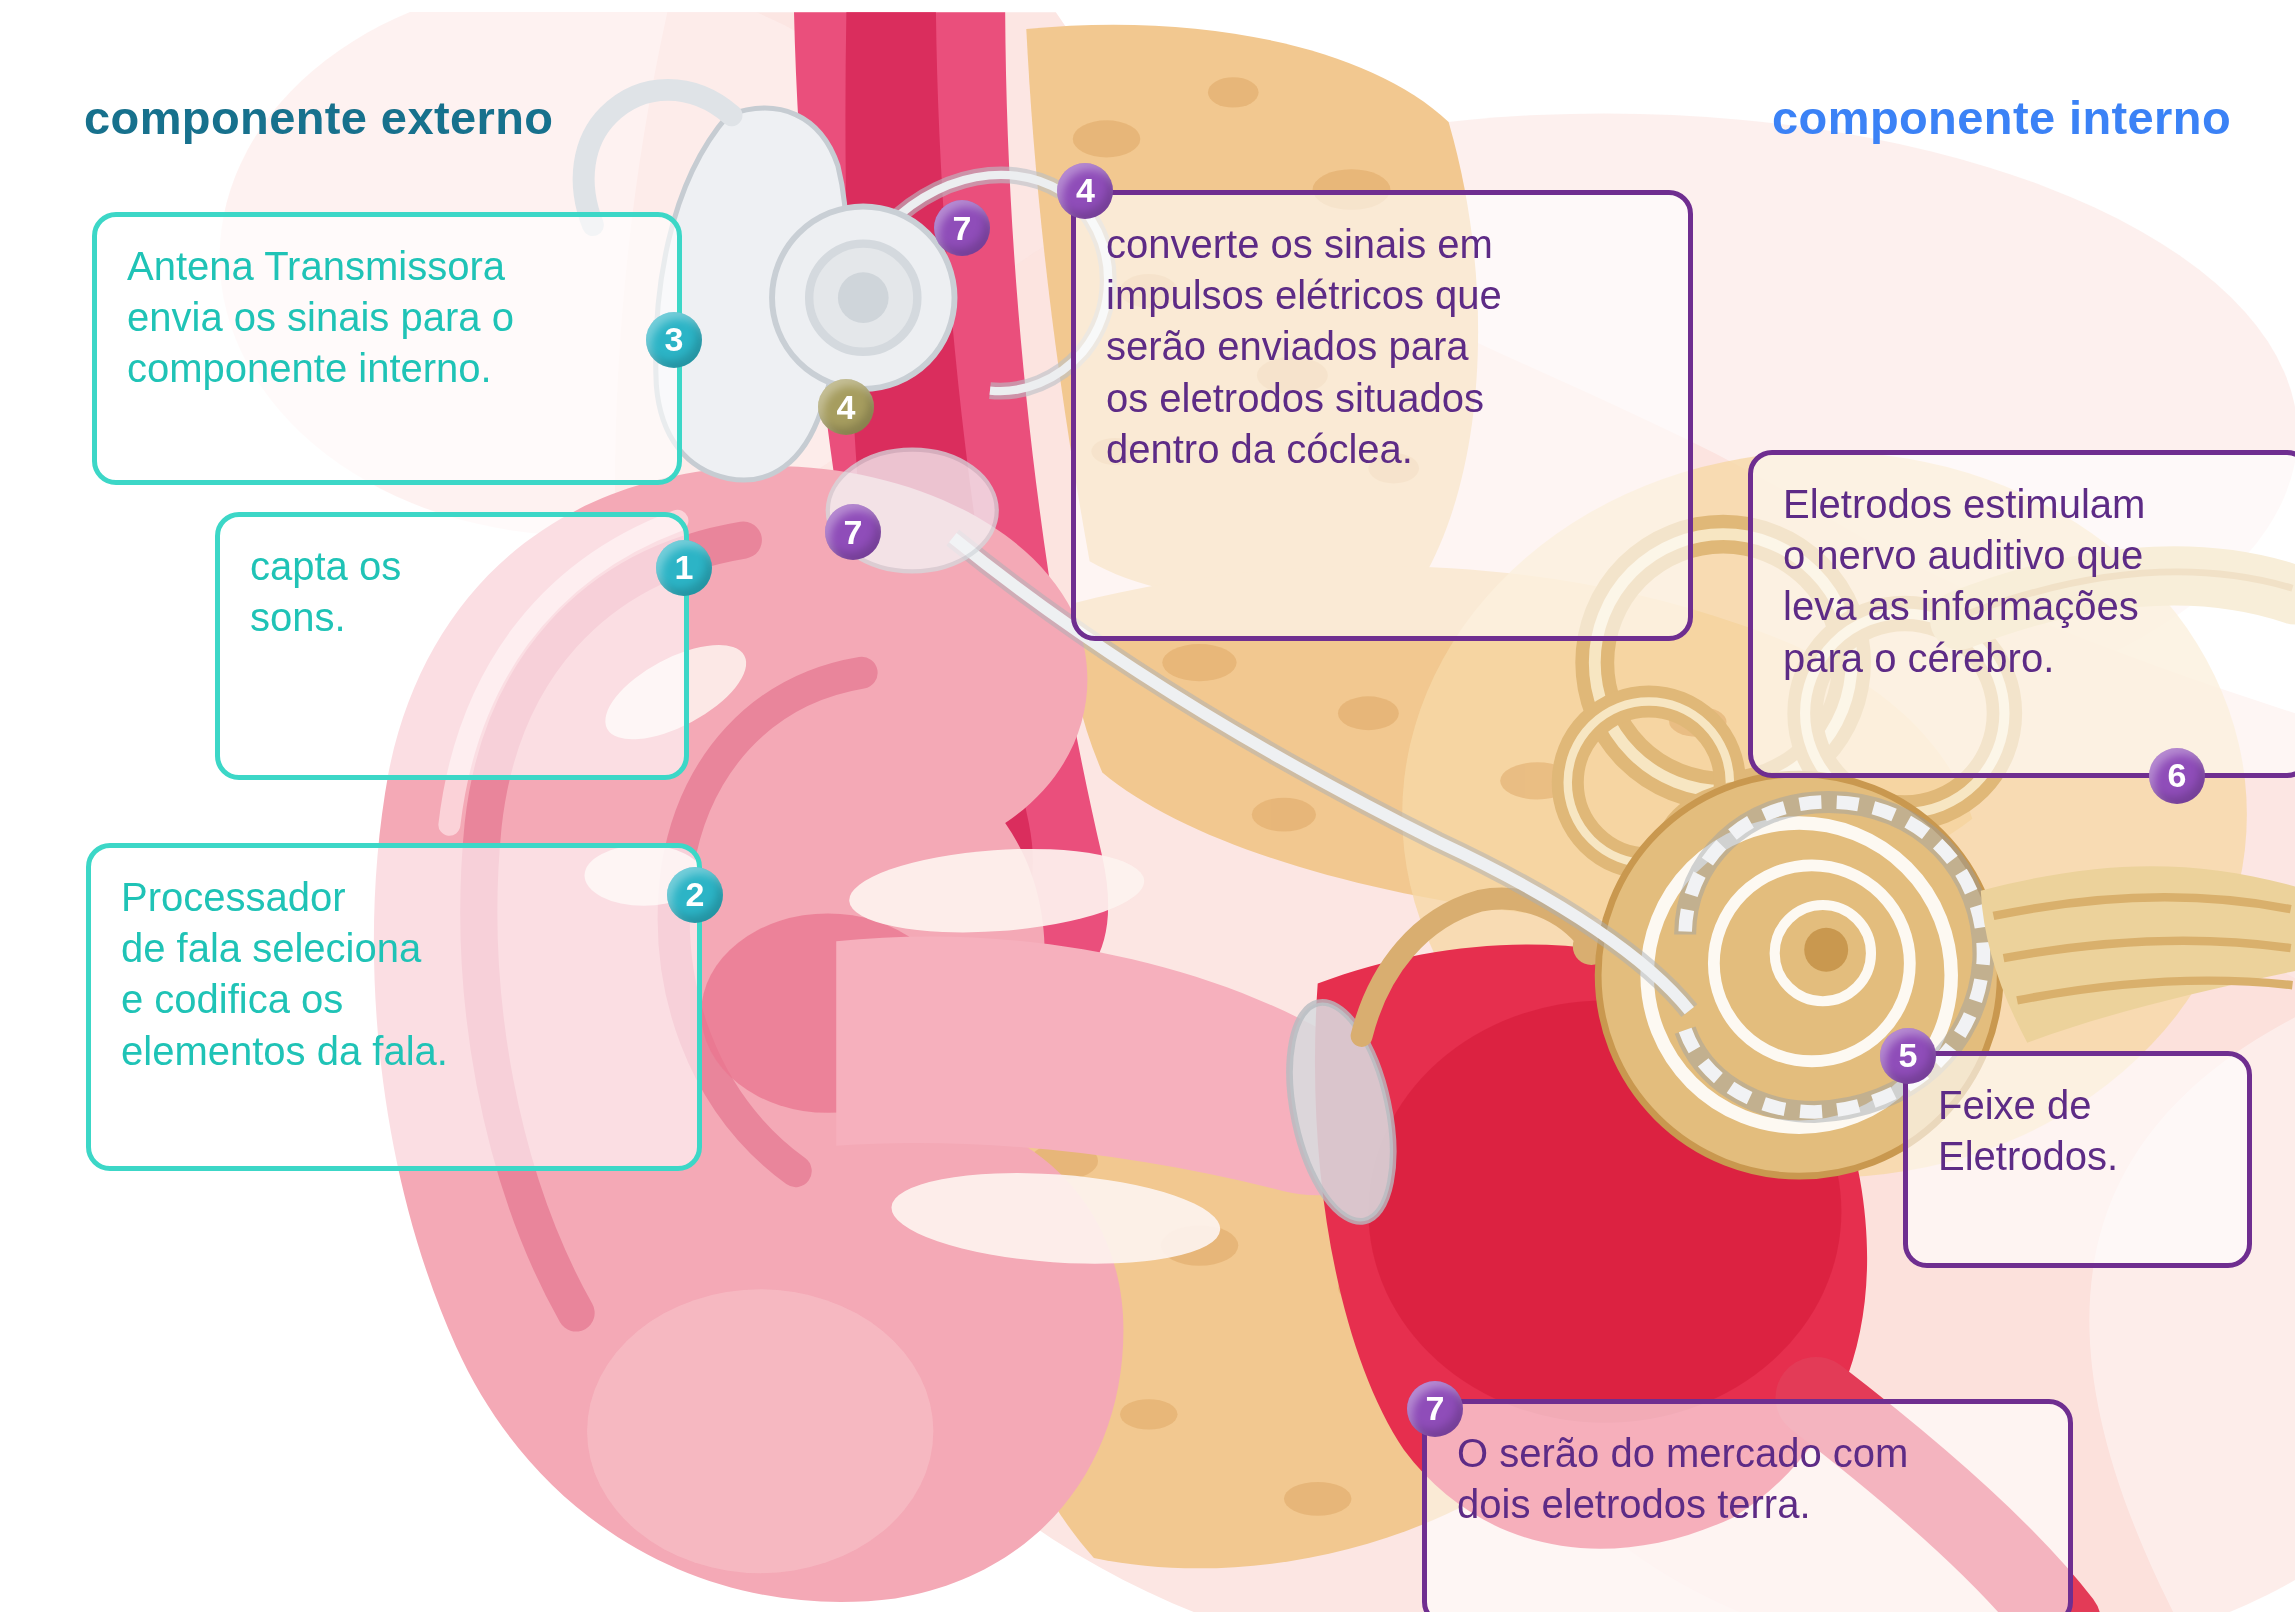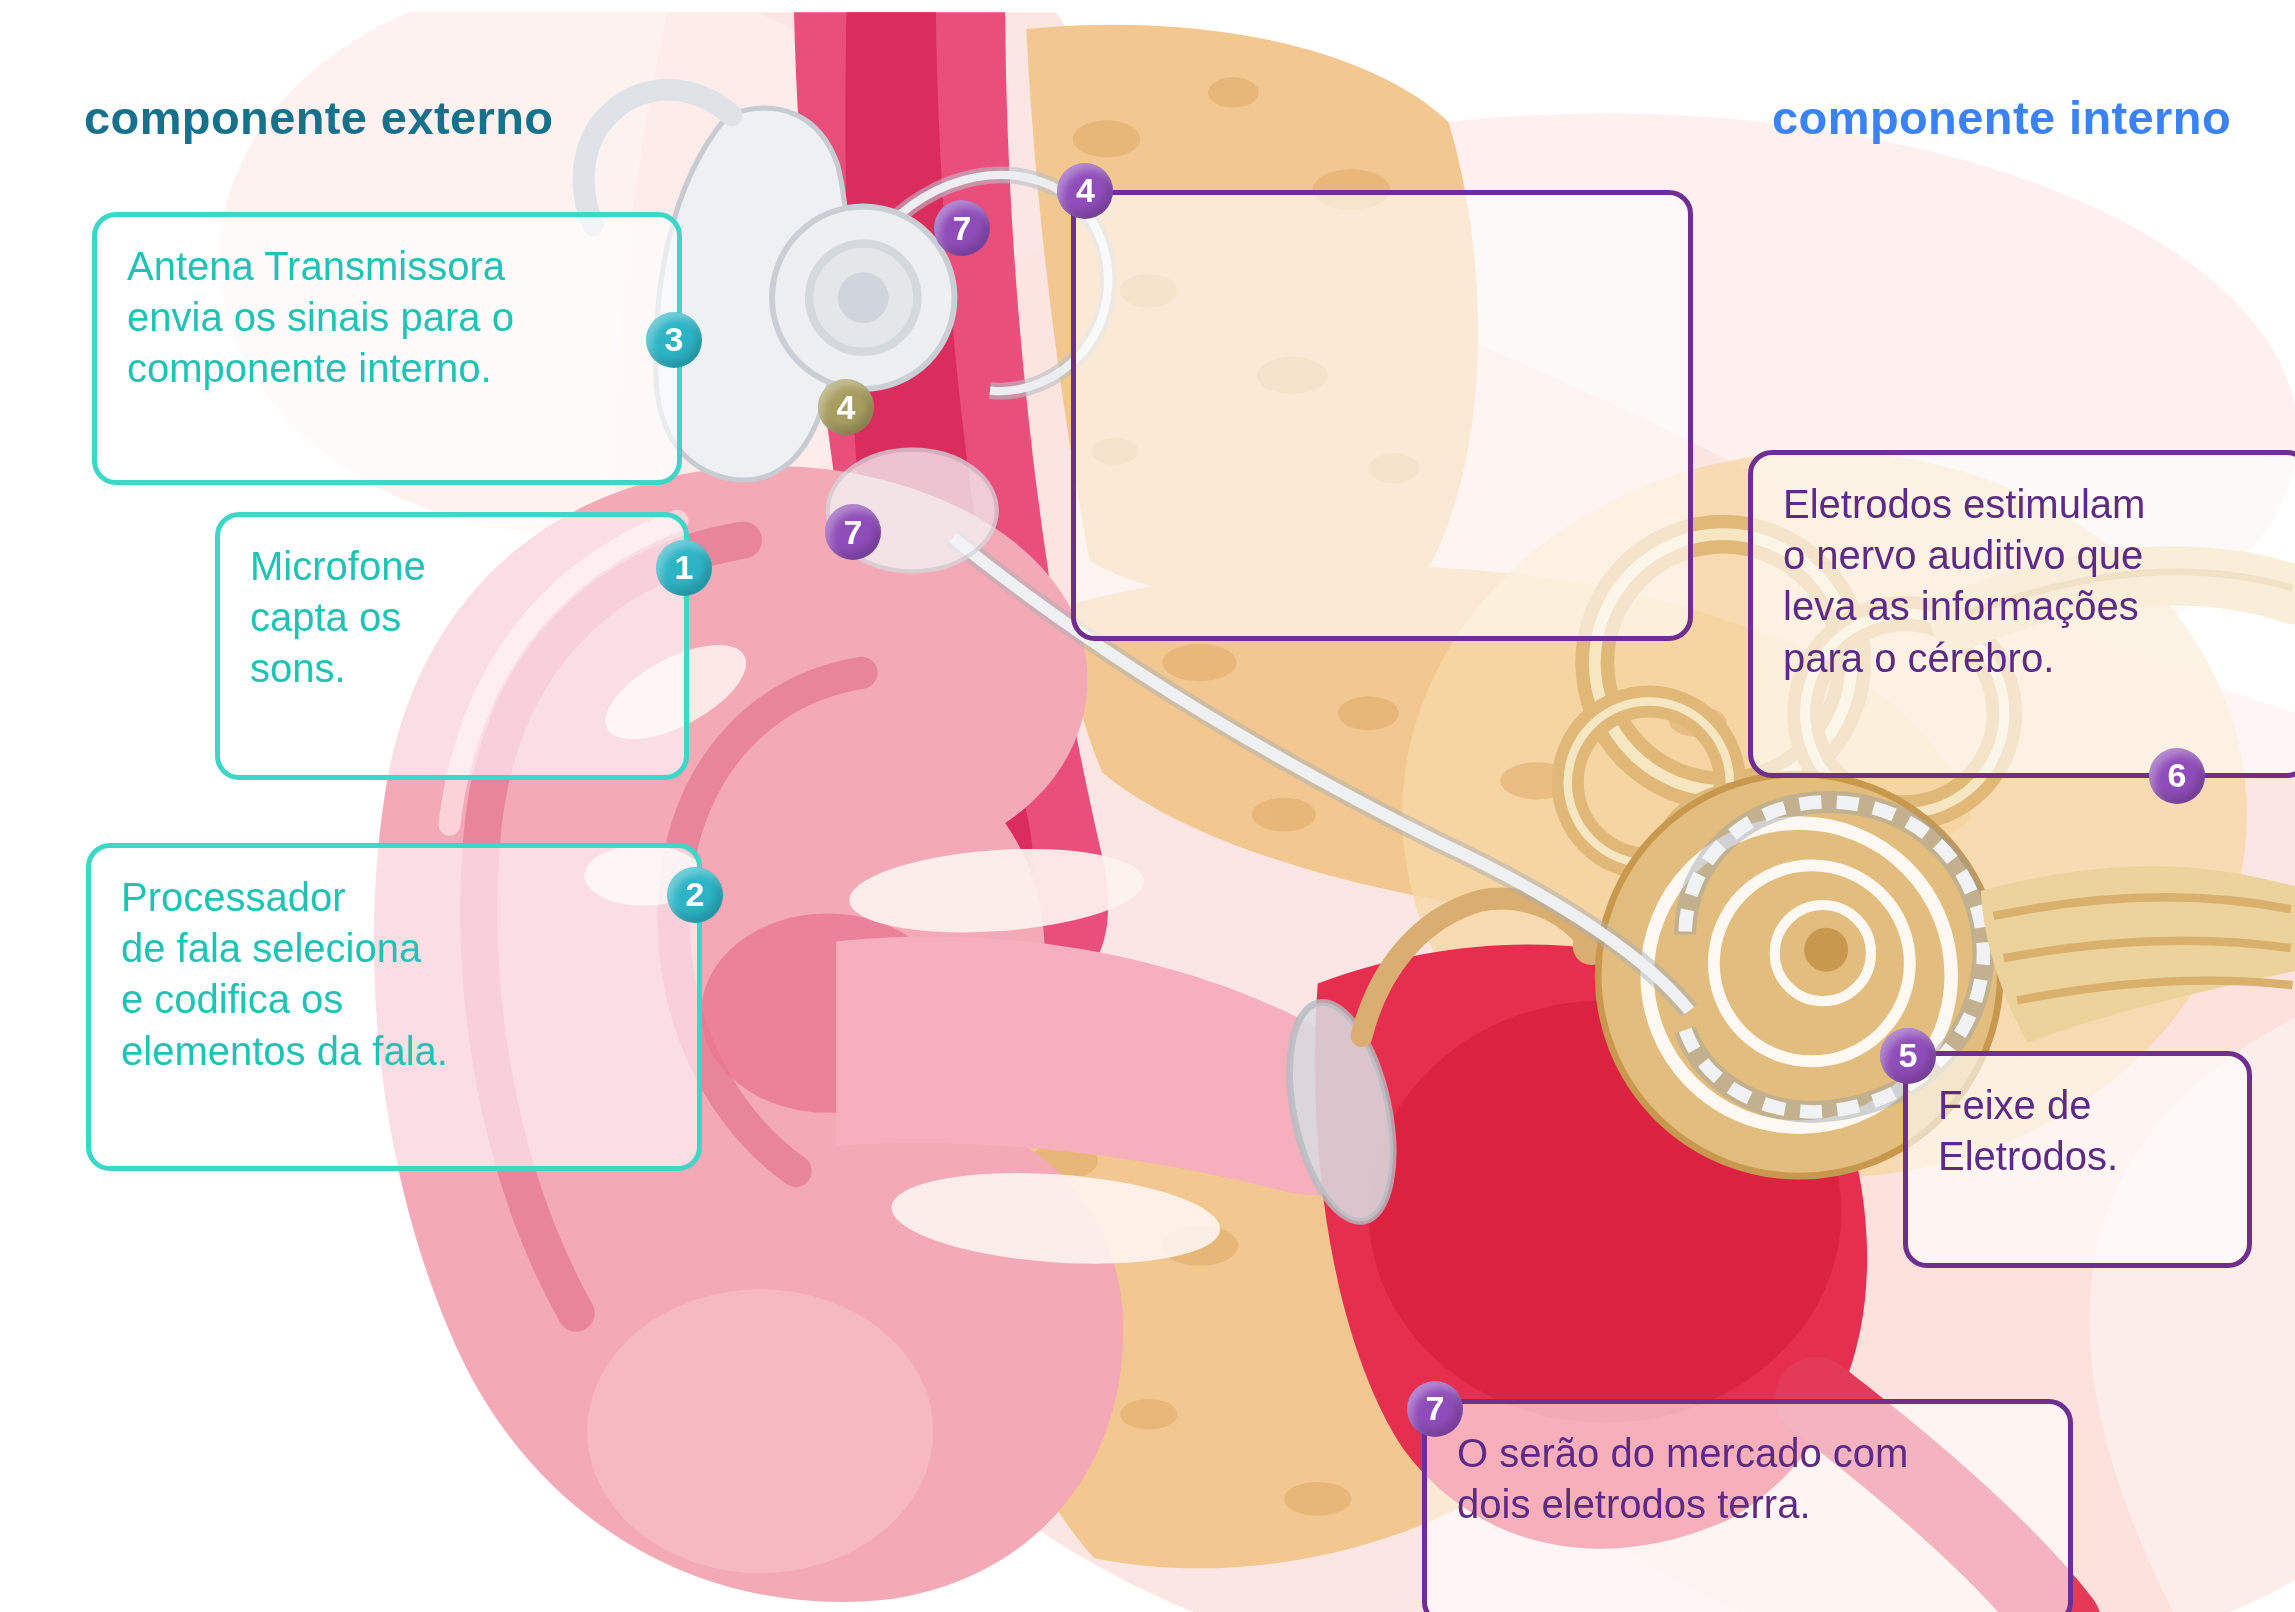--- a/index.html
+++ b/index.html
@@ -161,35 +161,39 @@
   <div class="header header-internal">componente interno</div>
 
   <div class="callout callout-teal" style="left:92px;top:200px;width:520px;min-height:215px;">
     <span class="badge badge-teal" style="right:-25px;top:95px;">3</span>
     <strong class="block txt">Antena Transmissora</strong><span class="txt">envia os sinais para o
 componente interno.</span>
   </div>
 
   <div class="callout callout-teal" style="left:215px;top:500px;width:404px;min-height:210px;">
     <span class="badge badge-teal" style="right:-28px;top:23px;">1</span>
-    <strong class="block txt">Microfone</strong><span class="txt">capta os
+    <span class="txt">capta os
 sons.</span>
   </div>
 
   <div class="callout callout-teal" style="left:86px;top:831px;width:546px;min-height:270px;">
     <span class="badge badge-teal" style="right:-26px;top:18.6px;">2</span>
     <strong class="txt">Processador
 de fala</strong><span class="txt"> seleciona
 e codifica os
 elementos da fala.</span>
   </div>
 
   <div class="callout callout-purple" style="left:1071px;top:178px;width:552px;min-height:393px;">
     <span class="badge badge-purple" style="left:-18.6px;top:-32px;">4</span>
-    
+    <span class="txt">converte os sinais em
+impulsos elétricos que
+serão enviados para
+os eletrodos situados
+dentro da cóclea.</span>
   </div>
 
   <div class="callout callout-purple" style="left:1748px;top:438px;width:493px;min-height:270px;">
     <span class="badge badge-purple" style="right:101px;bottom:-31px;">6</span>
     <span class="txt">Eletrodos estimulam
 o nervo auditivo que
 leva as informações
 para o cérebro.</span>
   </div>
 

